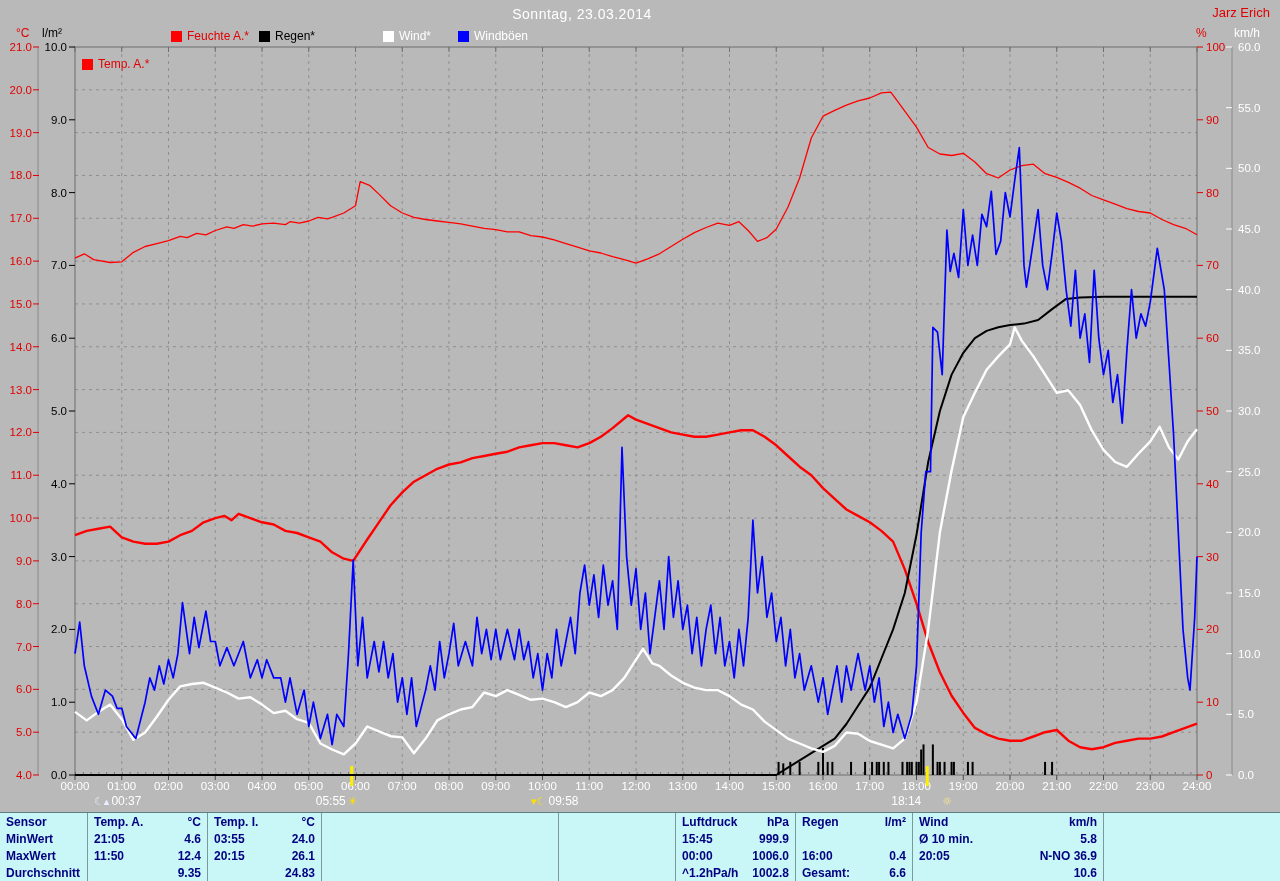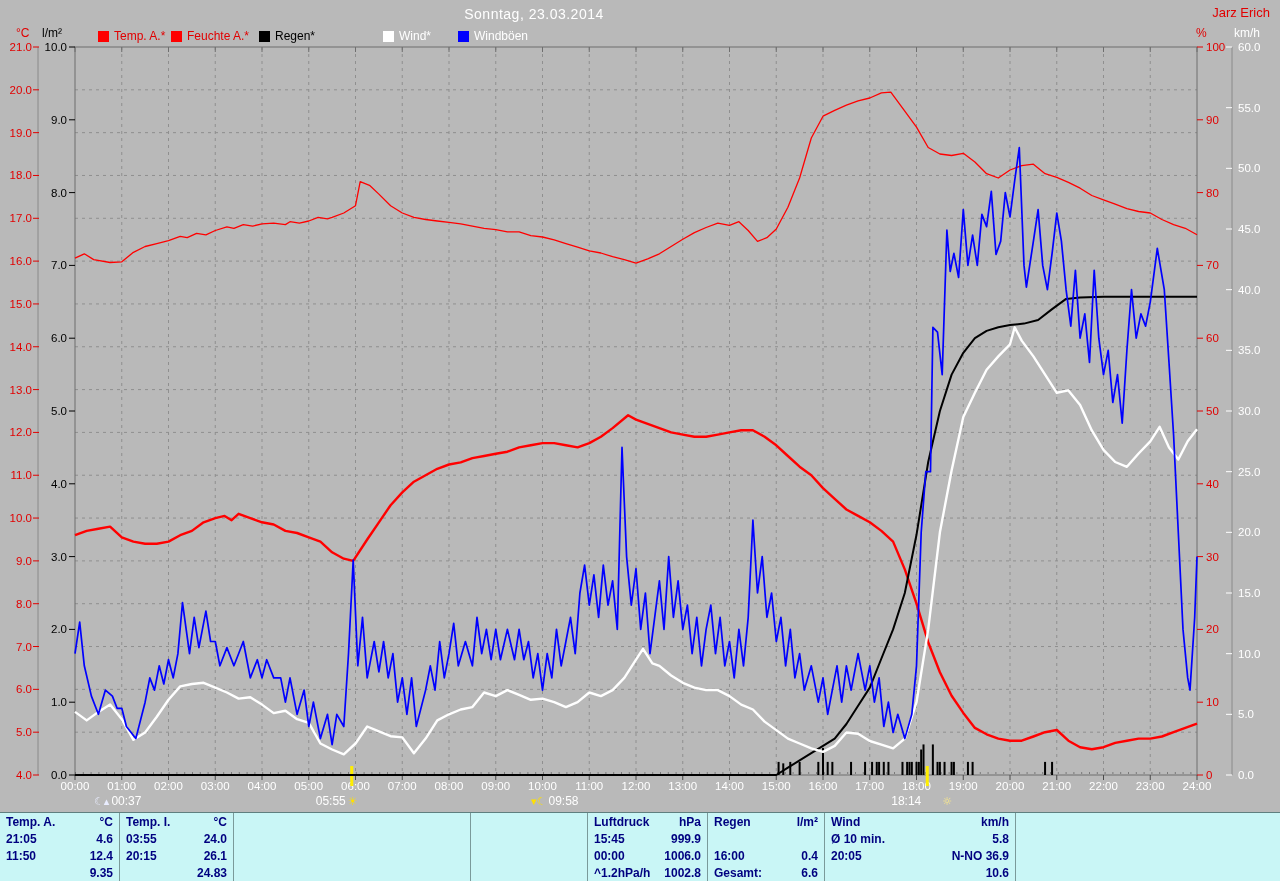--- a/index.html
+++ b/index.html
@@ -1,20 +1,20 @@
 <!DOCTYPE html>
 <html><head>
 <meta charset="utf-8">
 <style>
   html,body{margin:0;padding:0;background:#b8b8b8;}
   #stage{position:relative;width:1280px;height:881px;background:#b9b9b9;
          font-family:"Liberation Sans",sans-serif;overflow:hidden;}
   #chart-svg{position:absolute;left:0;top:0;}
   .title{position:absolute;top:6px;left:0;width:1068px;text-align:center;
-         color:#ffffff;font-size:14px;letter-spacing:0.5px;}
+         color:#ffffff;font-size:14px;letter-spacing:0.5px;padding-left:48px;}
   .station{position:absolute;top:5px;right:10px;color:#e10000;font-size:13px;}
   .unit-label{position:absolute;top:26px;font-size:12px;}
   .legend{position:absolute;top:29px;left:82px;display:flex;}
   .legend-item{display:flex;align-items:center;height:14px;position:absolute;top:0;}
   .legend-swatch{width:11px;height:11px;margin-right:5px;display:inline-block;}
   .legend-label{font-size:12px;white-space:nowrap;}
   .markers{position:absolute;left:0;top:794px;width:1280px;height:16px;}
   .marker{position:absolute;top:0;display:flex;align-items:center;color:#ffffff;
           font-size:12px;white-space:nowrap;}
   .marker .ic{font-family:"DejaVu Sans",sans-serif;font-size:11px;line-height:11px;margin:0 2px;}
@@ -34,21 +34,21 @@
 <div id="stage">
   <div class="title">Sonntag, 23.03.2014</div>
   <div class="station">Jarz Erich</div>
 
   <div class="unit-label" style="left:16px;color:#e10000;">°C</div>
   <div class="unit-label" style="left:42px;color:#000000;">l/m²</div>
   <div class="unit-label" style="left:1196px;color:#e10000;">%</div>
   <div class="unit-label" style="left:1234px;color:#ffffff;">km/h</div>
 
   <div class="legend">
-      <div class="legend-item" style="left: 16px;">
+      <div class="legend-item" style="left: 0px; margin-top: 28px;">
         <span class="legend-swatch" style="background: rgb(255, 0, 0);"></span>
         <span class="legend-label" style="color: rgb(225, 0, 0);">Temp. A.*</span>
       </div>
       <div class="legend-item" style="left: 89px;">
         <span class="legend-swatch" style="background: rgb(255, 0, 0);"></span>
         <span class="legend-label" style="color: rgb(225, 0, 0);">Feuchte A.*</span>
       </div>
       <div class="legend-item" style="left: 177px;">
         <span class="legend-swatch" style="background: rgb(0, 0, 0);"></span>
         <span class="legend-label" style="color: rgb(0, 0, 0);">Regen*</span>
@@ -343,20 +343,34 @@
         <span class="ic" style="color: rgb(255, 224, 0);">▾☾</span>
         <span>09:58</span>
       </div>
       <div class="marker" style="left: 891.253px; gap: 19px;">
         <span>18:14</span>
         <span class="ic" style="color: rgb(255, 236, 138);">☼</span>
       </div>
     </div>
 
   <div class="wstable">
+      <div class="wscol" style="width: 88px;">
+        <div class="wsrow">
+          <span class="l">Sensor</span>
+        </div>
+        <div class="wsrow">
+          <span class="l">MinWert</span>
+        </div>
+        <div class="wsrow">
+          <span class="l">MaxWert</span>
+        </div>
+        <div class="wsrow">
+          <span class="l">Durchschnitt</span>
+        </div>
+      </div>
       <div class="wscol" style="width: 120px;">
         <div class="wsrow">
           <span class="l">Temp. A.</span>
           <span class="r">°C</span>
         </div>
         <div class="wsrow">
           <span class="l">21:05</span>
           <span class="r">4.6</span>
         </div>
         <div class="wsrow">

